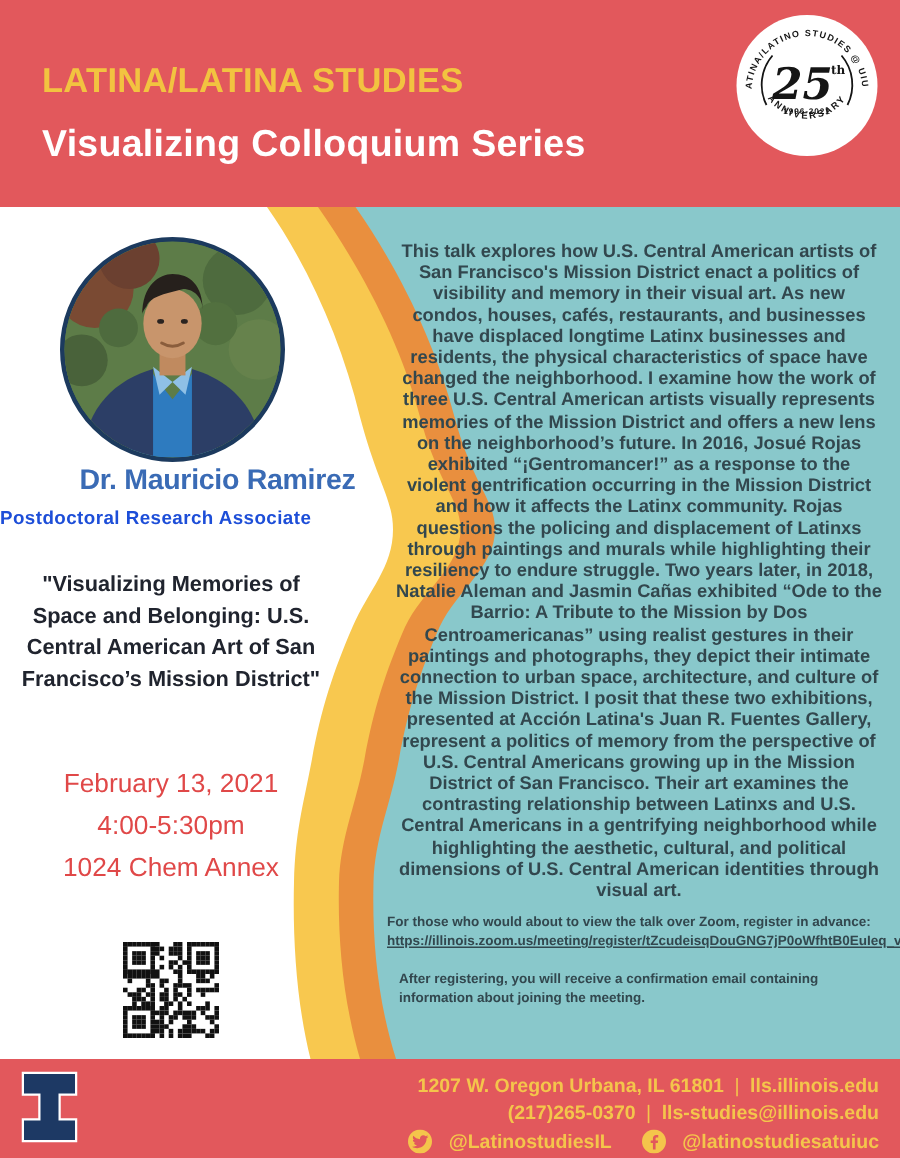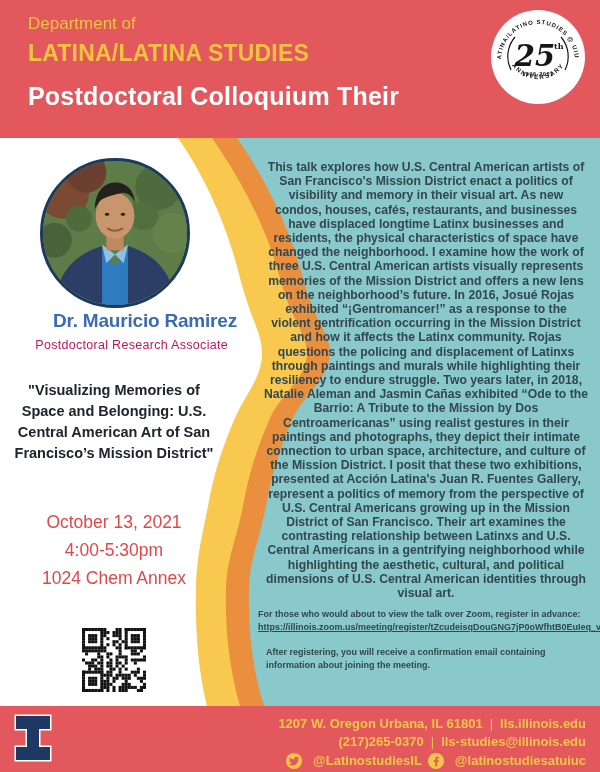--- a/index.html
+++ b/index.html
@@ -12,55 +12,54 @@
   .header .series{position:absolute;left:28px;top:82px;font-size:25px;font-weight:bold;color:#ffffff;letter-spacing:.2px;}
   .badge{position:absolute;left:490px;top:9px;width:96px;height:96px;}
   
   .content{position:absolute;left:0;top:138px;width:600px;height:568px;background:#fff;}
   .bands{position:absolute;left:0;top:0;}
   .left-col{position:absolute;left:0;top:0;width:228px;height:568px;}
   .photo{position:absolute;left:40px;top:20px;width:144px;height:144px;border-radius:50%;
          border:3px solid #1c3a5e;overflow:hidden;background:#5a7a4a;}
   .name{position:absolute;left:0;top:172px;width:228px;text-align:center;
         font-size:19px;font-weight:bold;color:#3a6bb5;letter-spacing:-.2px;margin-left:31px;}
-  .role{position:absolute;left:0;top:200px;width:228px;text-align:right;
-        font-size:12.5px;color:#be185d;letter-spacing:.3px;}
+  .role{position:absolute;left:0;top:200px;width:228px;text-align:left;
+        font-size:12.5px;color:#1d4ed8;letter-spacing:.3px;font-weight:bold;}
   .talk-title{position:absolute;left:8px;top:242px;width:212px;text-align:center;
         font-size:14.5px;line-height:21px;font-weight:bold;color:#20242e;}
   .event{position:absolute;left:0;top:370px;width:228px;text-align:center;
         font-size:17.5px;line-height:28px;color:#e04848;}
   .qr{position:absolute;left:82px;top:490px;width:64px;height:64px;background:#fff;}
   .right-col{position:absolute;left:248px;top:0;width:346px;height:568px;}
   .abstract{padding:22px 6px 0 16px;text-align:center;font-size:12.2px;line-height:14.2px;
         font-weight:bold;color:#32474e;}
   .note1{position:absolute;left:258px;top:470px;width:332px;font-size:9px;line-height:13px;
         font-weight:bold;color:#32474e;}
   .note1 a{color:#32474e;text-decoration:underline;}
   .note2{position:absolute;left:266px;top:508px;width:316px;font-size:9px;line-height:13px;
         font-weight:bold;color:#32474e;}
   
   .footer{position:absolute;left:0;top:706px;width:600px;height:70px;background:#e2585c;}
   .block-i{position:absolute;left:13px;top:7px;}
   .footer-text{position:absolute;right:14px;top:9px;text-align:right;color:#f4c54b;
         font-size:13px;font-weight:bold;line-height:18px;}
   .footer-text .sep{margin:0 7px;font-weight:normal;}
   .social-row{display:flex;justify-content:flex-end;align-items:center;gap:6px;margin-top:1px;}
-  .social-row .handle{}
+  .social-row .handle{margin-right:14px;}
   .social-row .handle:last-child{margin-right:0;text-align:right;}
   .sicon{width:16px;height:16px;display:inline-block;vertical-align:-3px;margin-right:5px;}
 </style>
 </head>
 <body>
 
 <div class="poster">
 
   <div class="header">
-    <div class="eyebrow">Department of</div>
     <div class="dept">LATINA/LATINA STUDIES</div>
-    <div class="series">Postdoctoral Colloquium Their</div>
+    <div class="series">Visualizing Colloquium Series</div>
 
     <svg class="badge" viewBox="0 0 96 96">
       <circle cx="48" cy="48" r="47" fill="#ffffff"></circle>
       <defs>
         <path id="arcTop" d="M 11,52 A 37,37 0 0 1 85,52"></path>
         <path id="arcBottom" d="M 17,46 A 32,32 0 0 0 79,46"></path>
       </defs>
       <text font-size="6" font-weight="bold" letter-spacing="0.9" fill="#151515" font-family="Liberation Sans, sans-serif">
         <textPath href="#arcTop" startOffset="50%" text-anchor="middle">LATINA/LATINO STUDIES @ UIUC</textPath>
       </text>
@@ -108,21 +107,21 @@
           <ellipse cx="55.5" cy="37" rx="1.6" ry="1.1" fill="#2a2320"></ellipse>
           <path d="M45,47 Q50,50 55,47" stroke="#8a5d3c" stroke-width="1.4" fill="none" stroke-linecap="round"></path>
         </svg>
       </div>
 
       <div class="name">Dr. Mauricio Ramirez</div>
       <div class="role">Postdoctoral Research Associate</div>
       <div class="talk-title">"Visualizing Memories of Space and Belonging: U.S. Central American Art of San Francisco’s Mission District"</div>
 
       <div class="event">
-        <div>October 13, 2021</div>
+        <div>February 13, 2021</div>
         <div>4:00-5:30pm</div>
         <div>1024 Chem Annex</div>
       </div>
 
       <svg class="qr" id="qr-svg" viewBox="0 0 63 63">
           <rect x="21" y="0" width="3" height="3" fill="#111"></rect>
           <rect x="33" y="0" width="3" height="3" fill="#111"></rect>
           <rect x="36" y="0" width="3" height="3" fill="#111"></rect>
           <rect x="21" y="3" width="3" height="3" fill="#111"></rect>
           <rect x="24" y="3" width="3" height="3" fill="#111"></rect>

